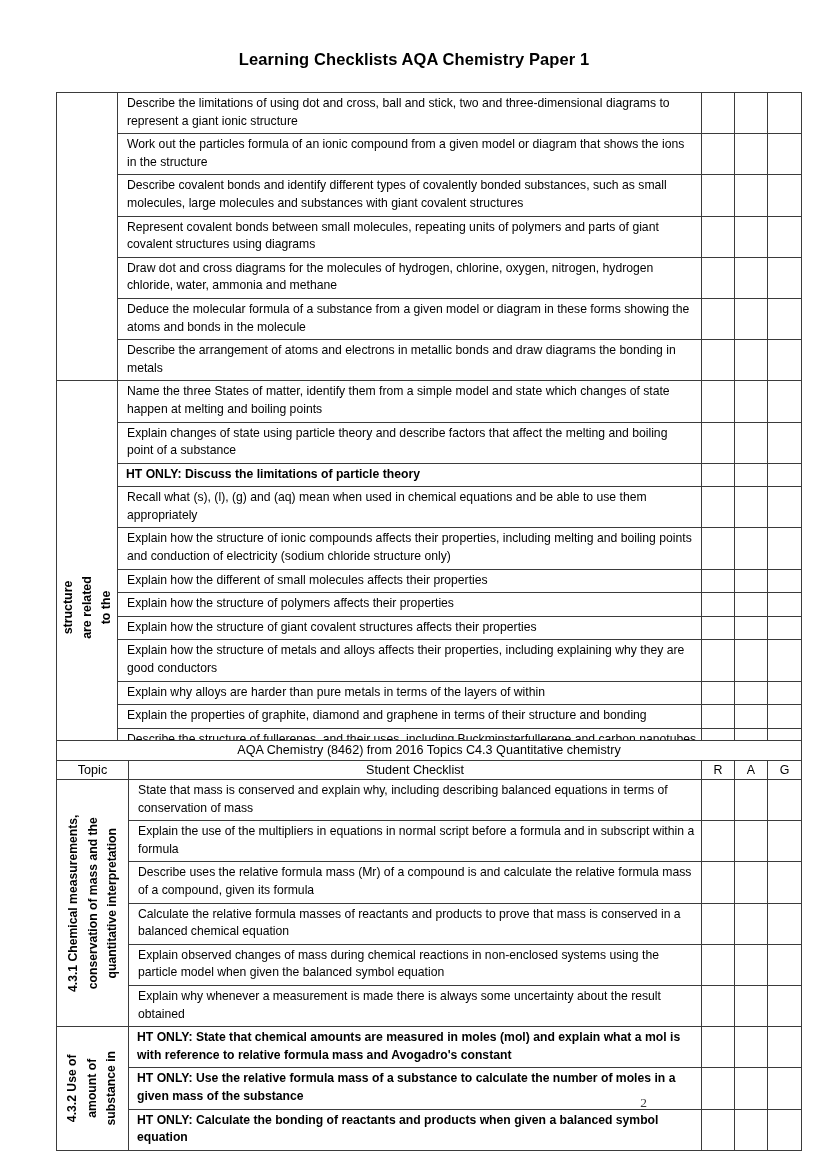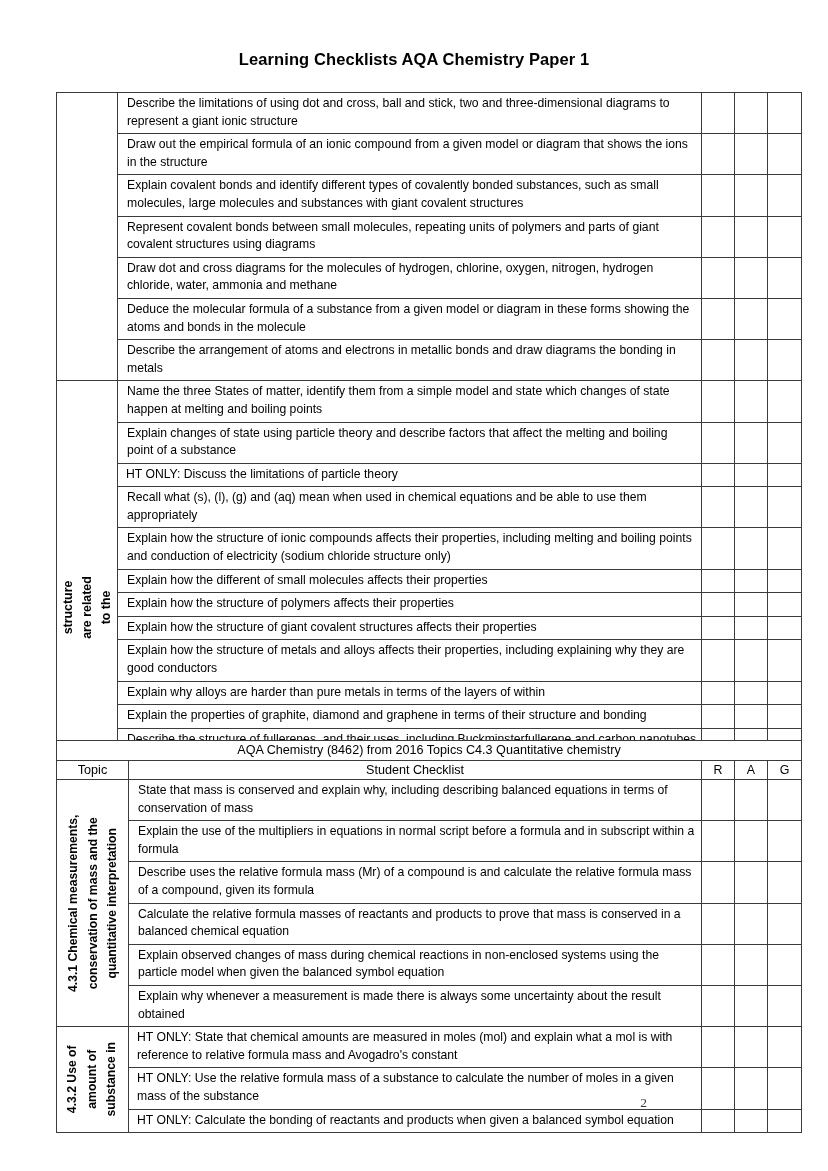--- a/index.html
+++ b/index.html
@@ -57,21 +57,21 @@
     border: 1.4px solid #2b2b2b;
     padding-left: 36px;
   }
 
   .cell-text {
     font-size: 12.2px;
     line-height: 17.6px;
     padding: 2px 4px 3px 9px;
     text-align: left;
   }
-  .cell-text.bold { font-weight: normal; padding-left: 8px; }
+  .cell-text.bold { font-weight: bold; padding-left: 8px; }
   .cell-text.italic { font-style: italic; }
 
   
   .topic-cell {
     position: relative;
     padding: 0;
   }
   .vert-wrap {
     position: absolute;
     top: 0; left: 0; right: 0; bottom: 0;
@@ -157,29 +157,29 @@
           <td rowspan="7"></td>
           <td>
             <div class="cell-text">Describe the limitations of using dot and cross, ball and stick, two and three-dimensional diagrams to represent a giant ionic structure</div>
           </td>
           <td class="rag"></td>
           <td class="rag"></td>
           <td class="rag"></td>
         </tr>
         <tr>
           <td>
-            <div class="cell-text">Draw out the empirical formula of an ionic compound from a given model or diagram that shows the ions in the structure</div>
-          </td>
-          <td class="rag"></td>
-          <td class="rag"></td>
-          <td class="rag"></td>
-        </tr>
-        <tr>
-          <td>
-            <div class="cell-text">Explain covalent bonds and identify different types of covalently bonded substances, such as small molecules, large molecules and substances with giant covalent structures</div>
+            <div class="cell-text">Work out the particles formula of an ionic compound from a given model or diagram that shows the ions in the structure</div>
+          </td>
+          <td class="rag"></td>
+          <td class="rag"></td>
+          <td class="rag"></td>
+        </tr>
+        <tr>
+          <td>
+            <div class="cell-text">Describe covalent bonds and identify different types of covalently bonded substances, such as small molecules, large molecules and substances with giant covalent structures</div>
           </td>
           <td class="rag"></td>
           <td class="rag"></td>
           <td class="rag"></td>
         </tr>
         <tr>
           <td>
             <div class="cell-text">Represent covalent bonds between small molecules, repeating units of polymers and parts of giant covalent structures using diagrams</div>
           </td>
           <td class="rag"></td>

